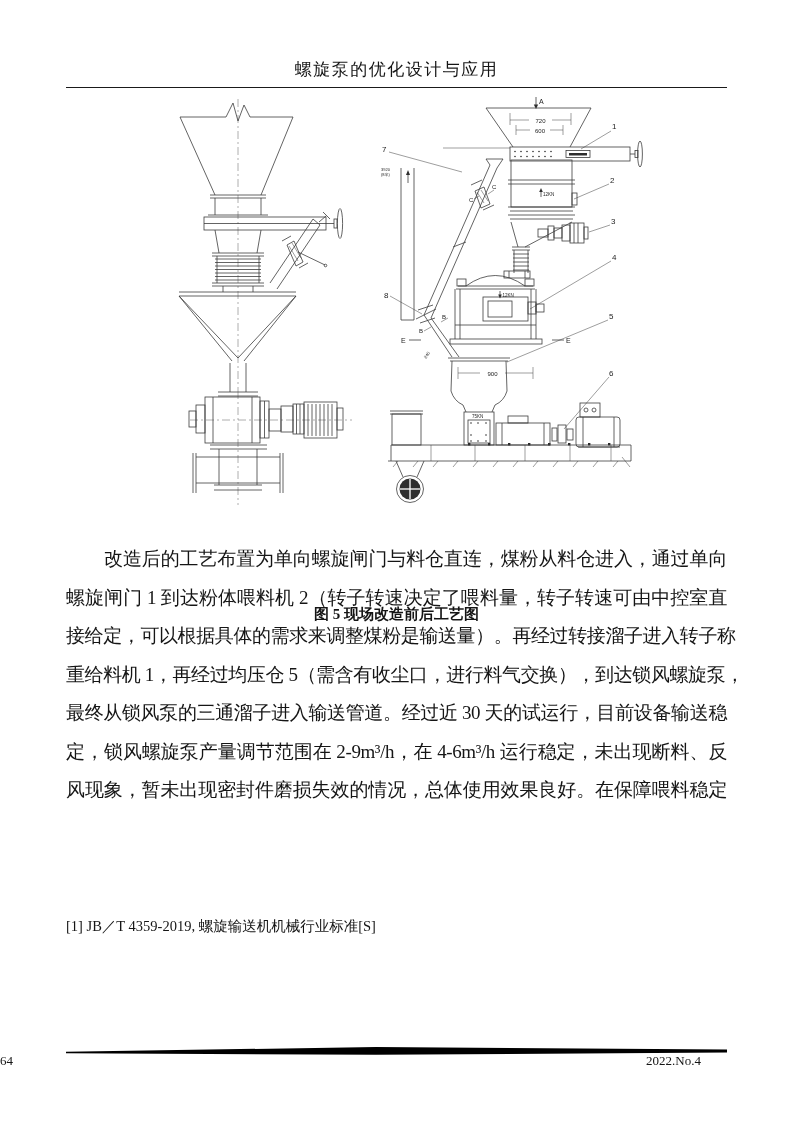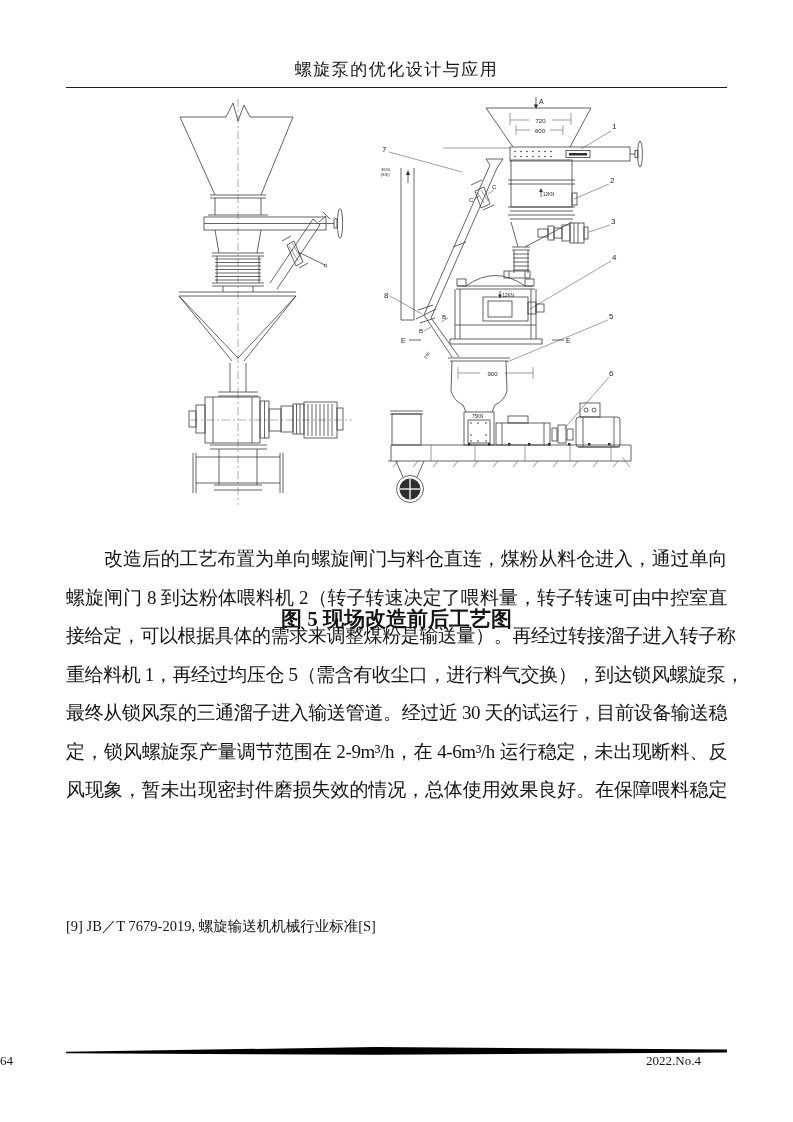--- a/index.html
+++ b/index.html
@@ -22,21 +22,21 @@
   .diag .thin{stroke-width:.5;}
   .diag .fill{fill:#2e2e2e;stroke:none;}
   .diag .dot{fill:#2e2e2e;stroke:none;}
   .diag text{stroke:none;fill:#1d1d1d;font-family:"Liberation Sans","DejaVu Sans",sans-serif;}
   .diag .t8{font-size:8px;} .diag .t7{font-size:7px;} .diag .t6{font-size:6px;}
   .diag .t45{font-size:4.5px;} .diag .t4{font-size:4px;}
   .diag .mid{text-anchor:middle;}
   .diag .wht{stroke:#fff;stroke-width:1.3;}
 
   .caption{position:absolute;top:510px;left:0;right:0;text-align:center;
-       font-weight:bold;font-size:21px;}
+       font-weight:bold;font-size:15px;}
 
   .bodytext{position:absolute;top:540px;left:66px;width:661px;}
   .jline{font-size:19px;line-height:38.5px;letter-spacing:-0.4px;
        text-align:justify;text-align-last:justify;white-space:nowrap;}
   .jline.indent{text-indent:2em;}
   .jline.last{text-align-last:left;}
 
   .references{position:absolute;top:917px;left:66px;width:661px;}
   .ref-heading{font-weight:bold;font-size:15.5px;margin-bottom:9px;}
   .ref-item{font-size:14.5px;}
@@ -384,30 +384,30 @@
       <text class="t4" x="3" y="81">(8半)</text>
       <text class="t6 mid" x="114.5" y="280.5">900</text>
       <text class="t45" transform="translate(48 264) rotate(-55)">240</text>
     </svg>
 
     <div class="caption">图 5  现场改造前后工艺图</div>
   </div>
 
   <div class="bodytext">
     <div class="jline indent">改造后的工艺布置为单向螺旋闸门与料仓直连，煤粉从料仓进入，通过单向</div>
-    <div class="jline">螺旋闸门 8 到达粉体喂料机 2（转子转速决定了喂料量，转子转速可由中控室直</div>
+    <div class="jline">螺旋闸门 1 到达粉体喂料机 2（转子转速决定了喂料量，转子转速可由中控室直</div>
     <div class="jline">接给定，可以根据具体的需求来调整煤粉是输送量）。再经过转接溜子进入转子称</div>
     <div class="jline">重给料机 1，再经过均压仓 5（需含有收尘口，进行料气交换），到达锁风螺旋泵，</div>
     <div class="jline">最终从锁风泵的三通溜子进入输送管道。经过近 30 天的试运行，目前设备输送稳</div>
     <div class="jline">定，锁风螺旋泵产量调节范围在 2-9m³/h，在 4-6m³/h 运行稳定，未出现断料、反</div>
     <div class="jline">风现象，暂未出现密封件磨损失效的情况，总体使用效果良好。在保障喂料稳定</div>
   </div>
 
   <div class="references">
-    <div class="ref-item">[9] JB／T 7679-2019, 螺旋输送机机械行业标准[S]</div>
+    <div class="ref-item">[1] JB／T 4359-2019, 螺旋输送机机械行业标准[S]</div>
   </div>
 
   <svg class="footer-rule" width="661" height="10" viewBox="0 0 661 10" preserveAspectRatio="none">
     <polygon points="0,5.8 310,1 661,3.6 661,6.4 310,8.8 0,7.2" fill="#000"></polygon>
   </svg>
   <div class="footer-page">64</div>
   <div class="footer-issue">2022.No.4</div>
 
 </div>
 

